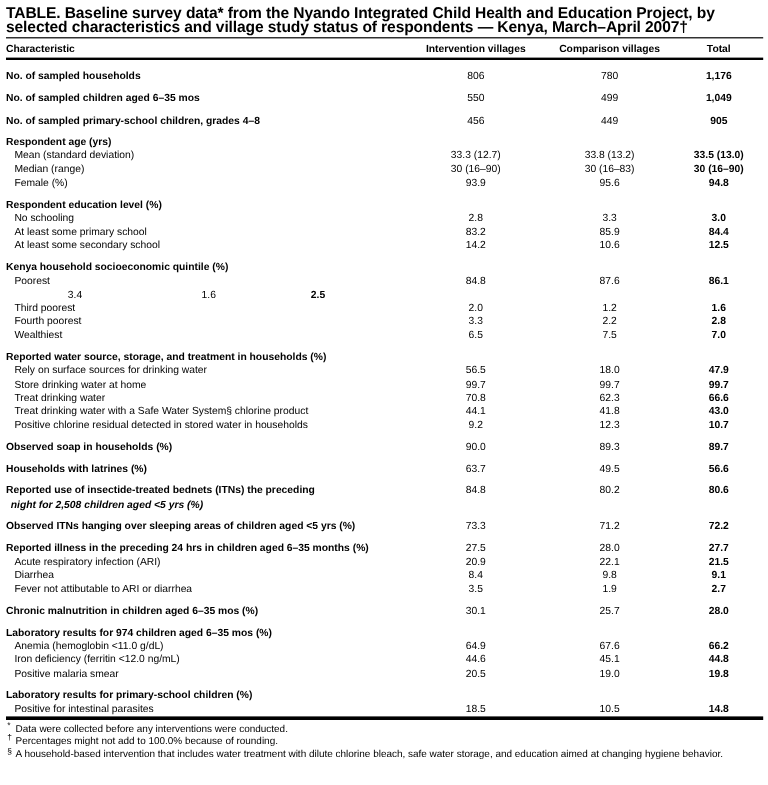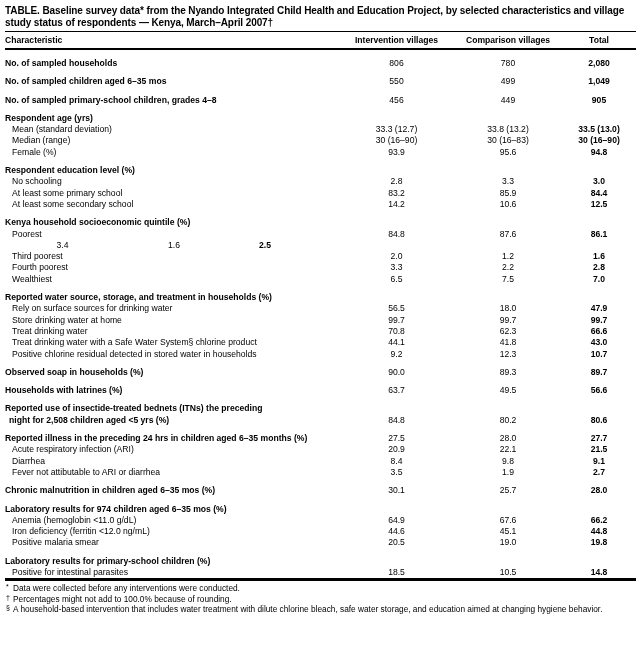--- a/index.html
+++ b/index.html
@@ -6,40 +6,39 @@
   html, body { margin: 0; padding: 0; background: #fff; }
   body { font-family: "Liberation Sans", sans-serif; color: #000; }
   .page {
     width: 640px; height: 654px;
     padding: 5px 4px 0 5px;
     overflow: hidden;
     background: #fff;
   }
   .title {
     font-weight: bold;
-    font-size: 10px;
+    font-size: 13px;
     line-height: 11.5px;
     letter-spacing: -0.1px;
     margin-bottom: 3px;
   }
   .rule-thin   { border-top: 1px solid #000; }
   .rule-thick  { border-top: 2px solid #000; }
   .rule-bottom { border-top: 3px solid #000; }
 
   .hrow {
     display: flex;
     align-items: flex-end;
     font-size: 8.6px;
     line-height: 11px;
     font-weight: bold;
     padding: 3px 0 2px 0;
   }
   .row {
     display: flex;
-    align-items: flex-end;
     font-size: 8.6px;
     line-height: 11.3px;
   }
   .row.gap { margin-top: 7px; }
   .cell-label { flex: 1; min-width: 0; }
   .cell-label.indent { padding-left: 7px; }
   .bold { font-weight: bold; }
   .cell-v  { width: 115px; text-align: center; flex: none; }
   .cell-c2 { width: 108px; }
   .cell-c3 { width: 74px; font-weight: bold; }
@@ -68,21 +67,21 @@
     <div class="cell-v">Intervention villages</div>
     <div class="cell-v cell-c2">Comparison villages</div>
     <div class="cell-v cell-c3">Total</div>
   </div>
   <div class="rule-thick"></div>
   <div class="body" id="rows">
       <div class="row gap">
         <div class="cell-label bold">No. of sampled households</div>
         <div class="cell-v">806</div>
         <div class="cell-v cell-c2">780</div>
-        <div class="cell-v cell-c3">2,080</div>
+        <div class="cell-v cell-c3">1,176</div>
       </div>
       <div class="row gap">
         <div class="cell-label bold">No. of sampled children aged 6–35 mos</div>
         <div class="cell-v">550</div>
         <div class="cell-v cell-c2">499</div>
         <div class="cell-v cell-c3">1,049</div>
       </div>
       <div class="row gap">
         <div class="cell-label bold">No. of sampled primary-school children, grades 4–8</div>
         <div class="cell-v">456</div>
@@ -204,25 +203,31 @@
       </div>
       <div class="row gap">
         <div class="cell-label bold">Households with latrines (%)</div>
         <div class="cell-v">63.7</div>
         <div class="cell-v cell-c2">49.5</div>
         <div class="cell-v cell-c3">56.6</div>
       </div>
       <div class="row gap">
         <div class="cell-label bold">
           <div>Reported use of insectide-treated bednets (ITNs) the preceding</div>
-          <div style="padding-left: 4px;">night for 2,508 children aged &lt;5 yrs (%)</div>
+          <div style="padding-left: 4px; font-style: italic;">night for 2,508 children aged &lt;5 yrs (%)</div>
         </div>
         <div class="cell-v">84.8</div>
         <div class="cell-v cell-c2">80.2</div>
         <div class="cell-v cell-c3">80.6</div>
+      </div>
+      <div class="row gap">
+        <div class="cell-label bold">Observed ITNs hanging over sleeping areas of children aged &lt;5 yrs (%)</div>
+        <div class="cell-v">73.3</div>
+        <div class="cell-v cell-c2">71.2</div>
+        <div class="cell-v cell-c3">72.2</div>
       </div>
       <div class="row gap">
         <div class="cell-label bold">Reported illness in the preceding 24 hrs in children aged 6–35 months (%)</div>
         <div class="cell-v">27.5</div>
         <div class="cell-v cell-c2">28.0</div>
         <div class="cell-v cell-c3">27.7</div>
       </div>
       <div class="row">
         <div class="cell-label indent">Acute respiratory infection (ARI)</div>
         <div class="cell-v">20.9</div>

